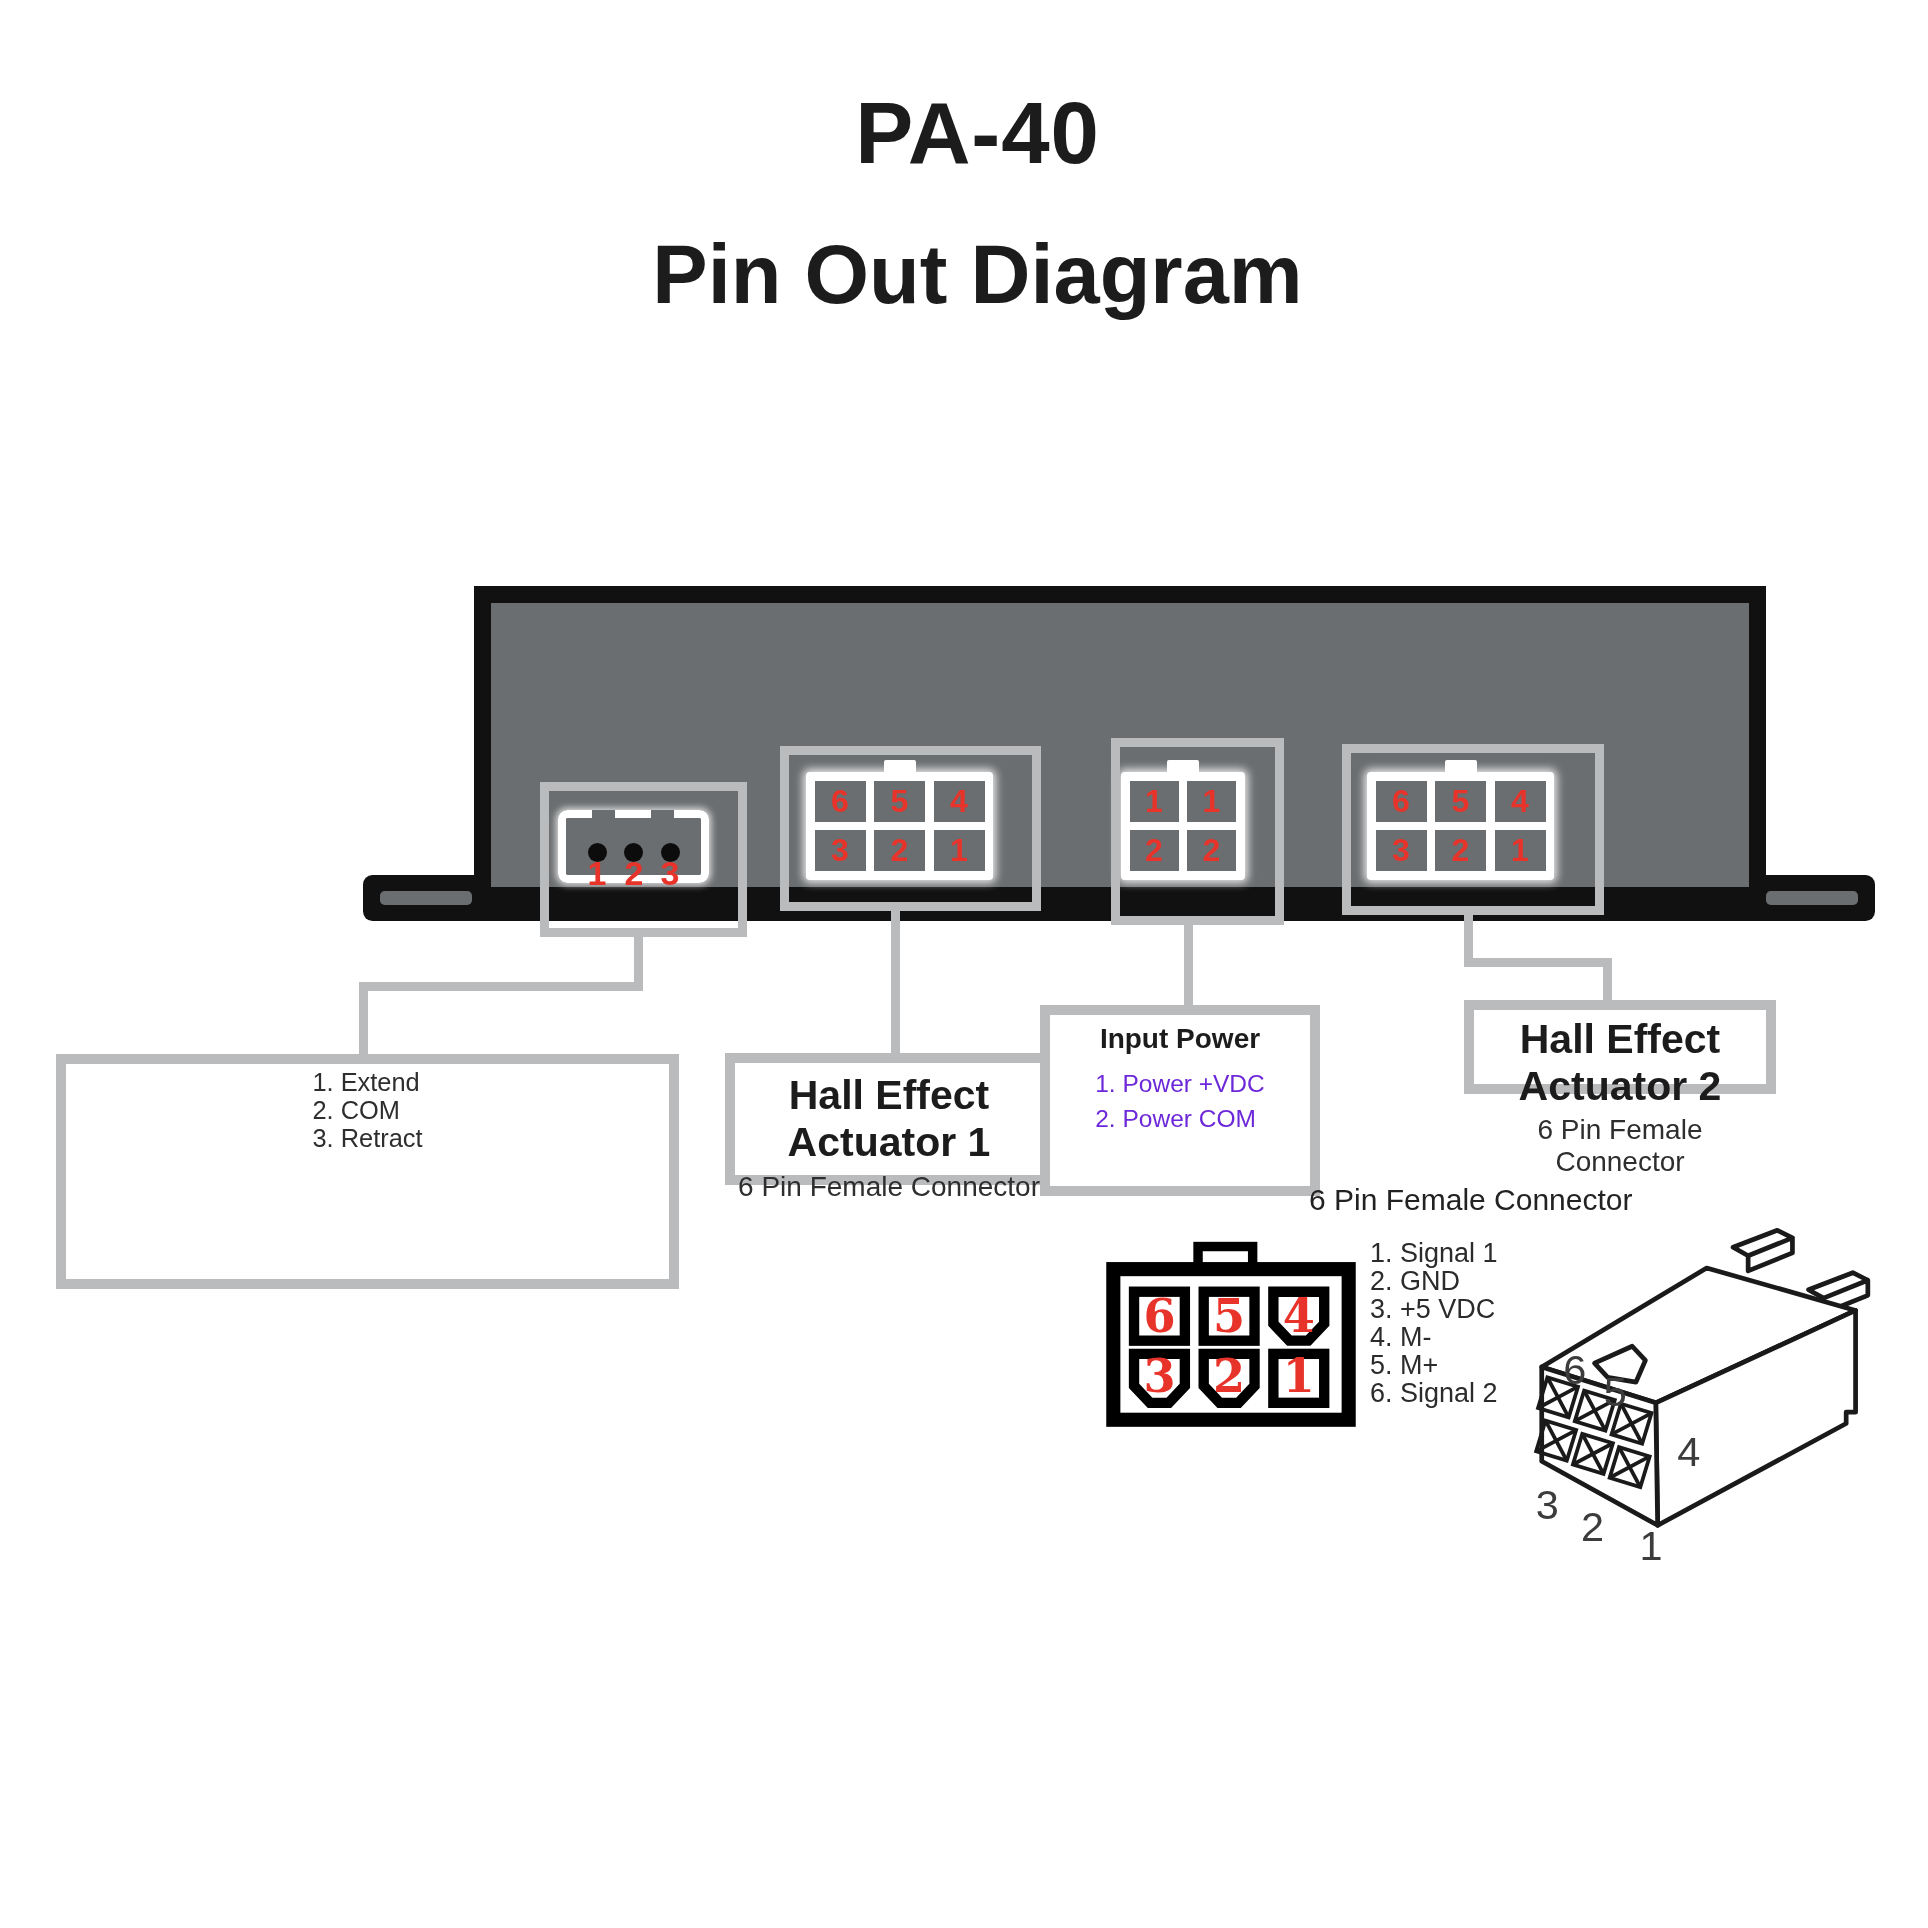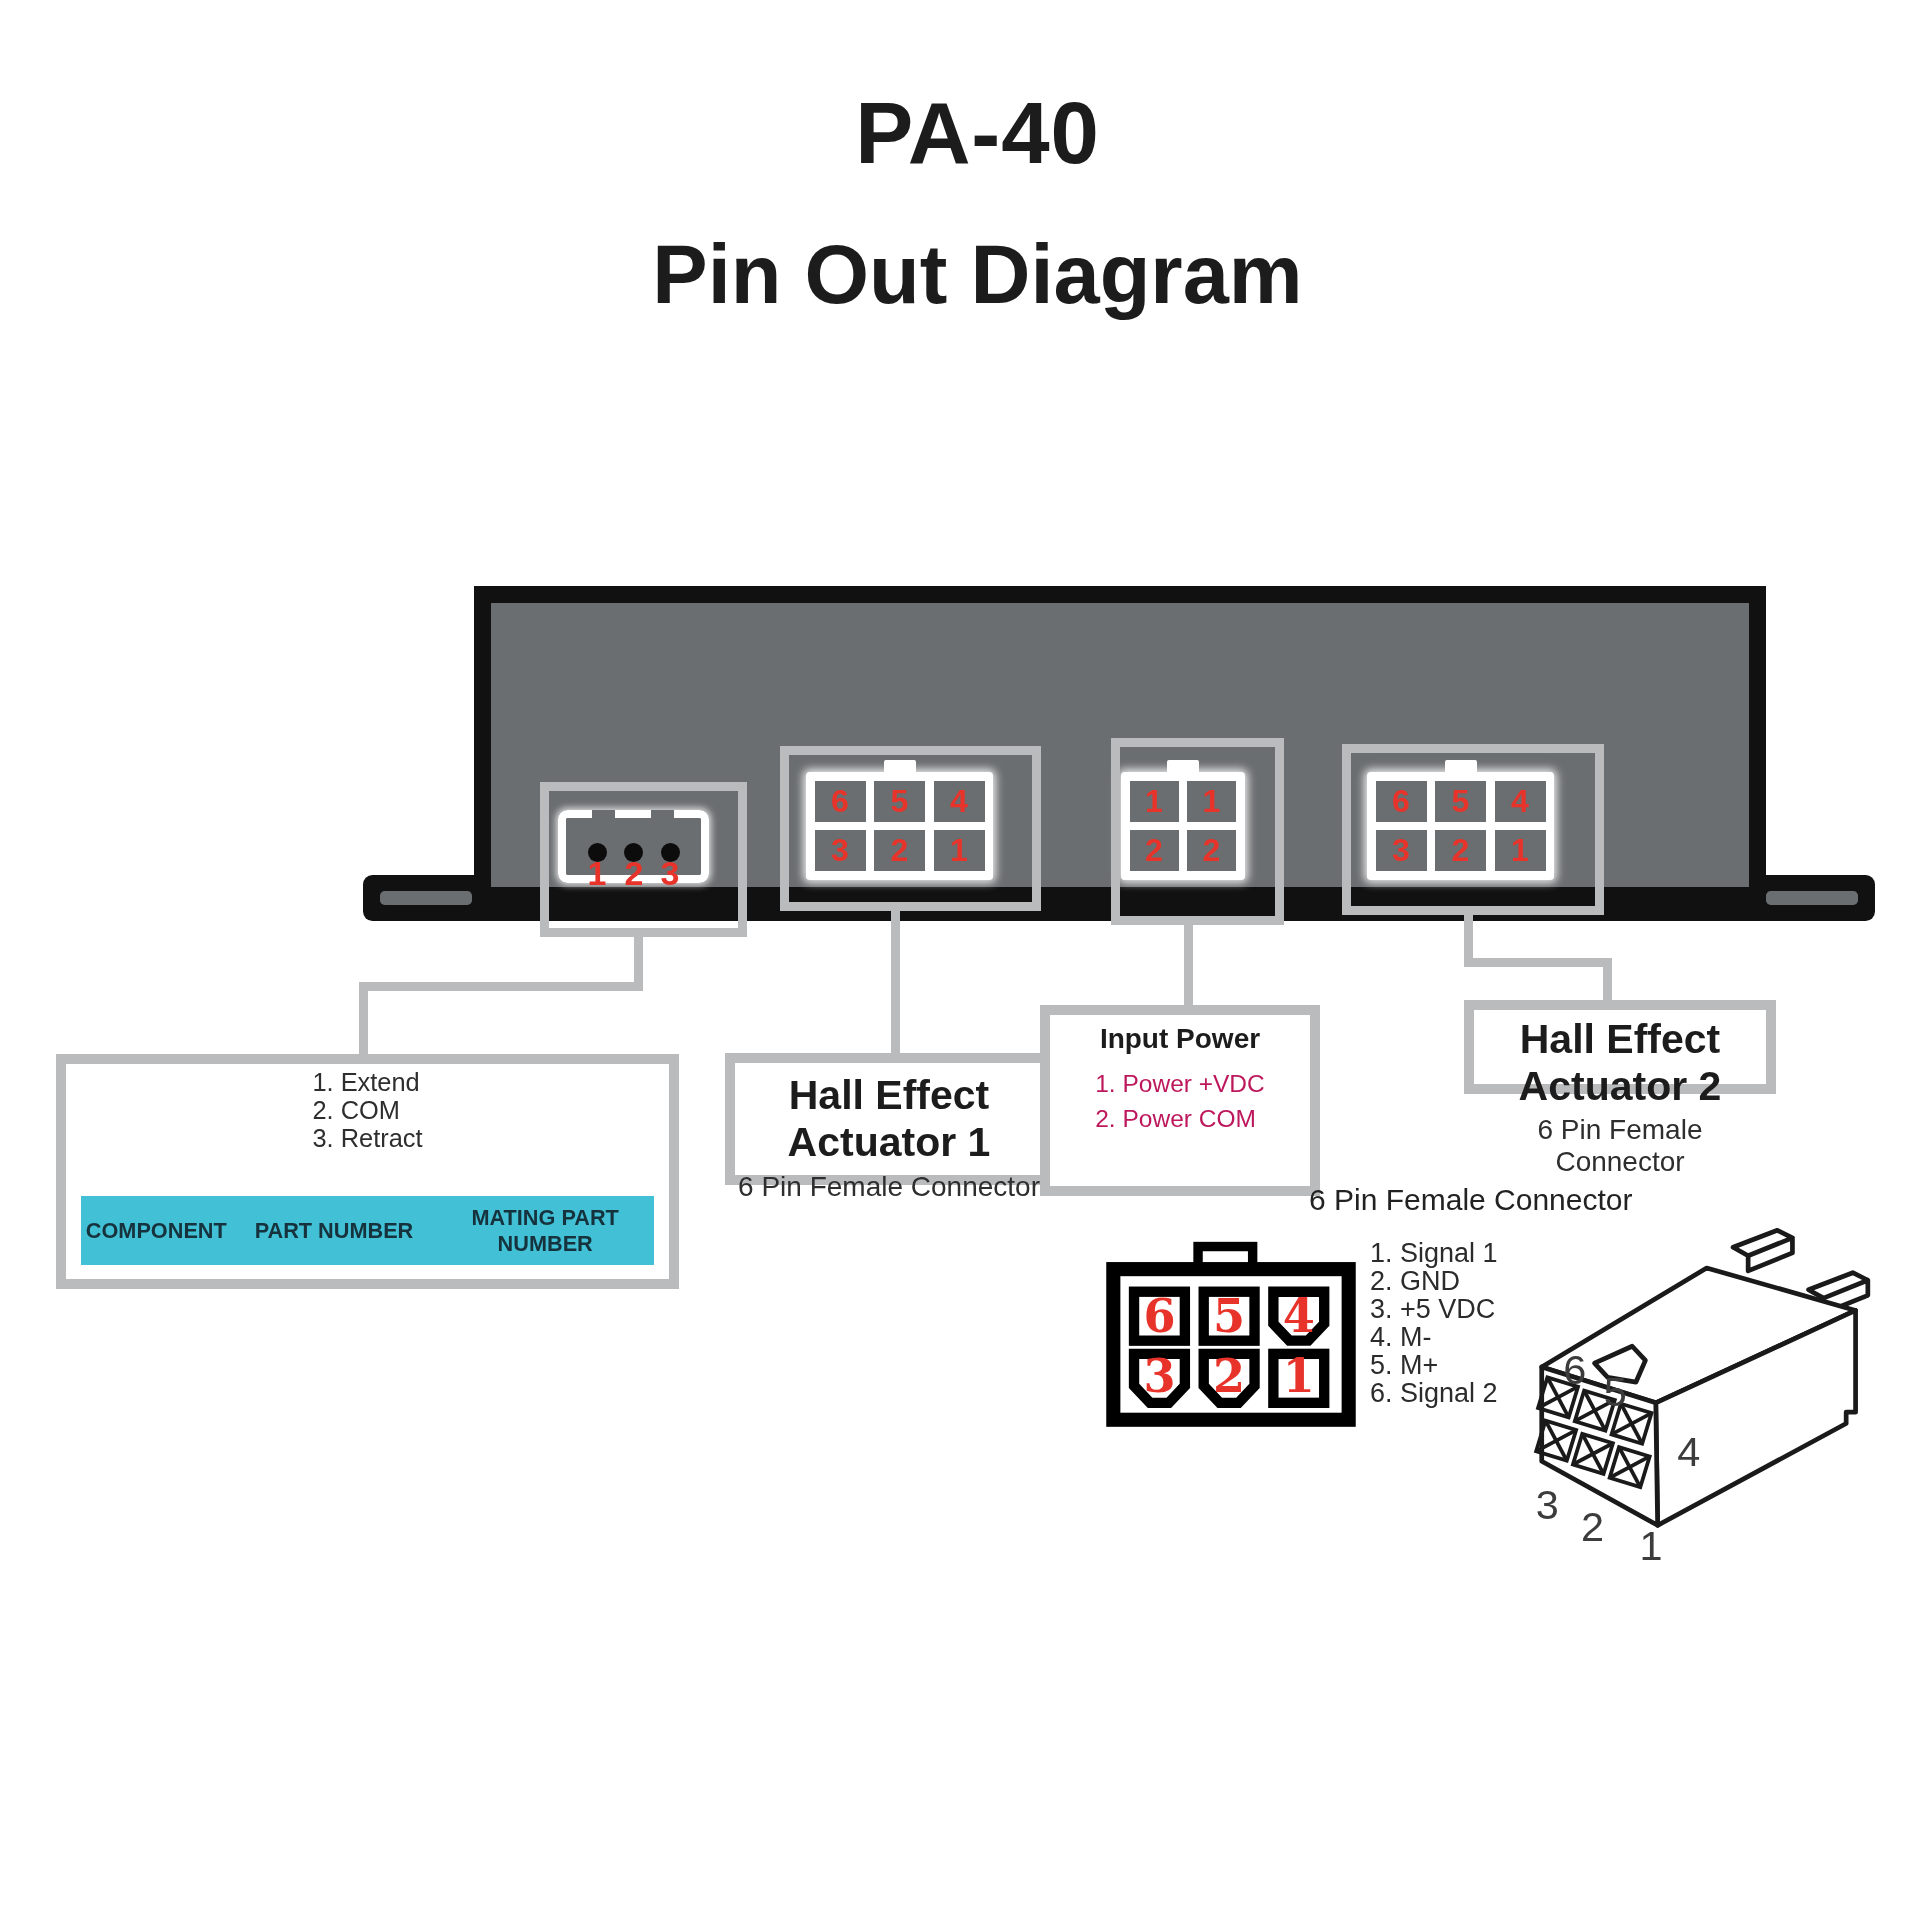--- a/index.html
+++ b/index.html
@@ -55,21 +55,21 @@
   .rocker-list{width:fit-content;margin:3.8px auto 0 auto;text-align:left;font-size:25.4px;line-height:28px;color:#2e2e2e;}
   .rocker-table{position:absolute;left:15px;top:132px;width:573px;border-collapse:collapse;
         font-size:21.7px;}
   .rocker-table th{background:#41c0d6;color:#16323c;font-weight:bold;padding:7.5px 3.8px;border:1.9px solid #41c0d6;}
   .rocker-table td{background:#fff;color:#222;padding:9.4px 3.8px;border:1.9px solid #9edbe7;}
 
   .hall-title{font-size:41px;margin-top:9.4px;}
   .hall-sub{font-size:28px;margin-top:4.7px;}
   .ip-title{font-size:28px;margin-top:7.5px;}
   .ip-sub{font-size:26px;margin-top:1.9px;}
-  .ip-list{width:fit-content;margin:11.3px auto 0 auto;text-align:left;font-size:24.5px;line-height:35px;color:#be185d;}
+  .ip-list{width:fit-content;margin:11.3px auto 0 auto;text-align:left;font-size:24.5px;line-height:35px;color:#6d28d9;}
 
   
   .pinout-heading{position:absolute;left:1309px;top:1183px;width:377px;font-size:30px;color:#222;}
   .pin-list{position:absolute;left:1370px;top:1239px;font-size:27px;line-height:28px;color:#2b2b2b;}
 
   svg text{font-family:"Liberation Sans",sans-serif;}
   .fv-num{font-family:"DejaVu Serif",serif;font-weight:bold;font-size:49px;fill:#e8332a;}
   .iso-num{font-size:44px;fill:#3c3c3c;}
 </style>
 </head>
@@ -150,25 +150,20 @@
   <div class="cline" style="left:1603px;top:962px;width:9.4px;height:40px;"></div>
 
   <div class="label-box" style="left:56px;top:1054px;width:623px;height:235px;">
     <div class="rocker-list">
       <div>1. Extend</div>
       <div>2. COM</div>
       <div>3. Retract</div>
     </div>
     <table class="rocker-table">
       <tbody>
-          <tr>
-        <th style="width:24%;">COMPONENT</th>
-        <th style="width:37%;">PART NUMBER</th>
-        <th style="width:39%;">MATING PART NUMBER</th>
-      </tr>
     </tbody>
       </table>
   </div>
 
   <div class="label-box" style="left:725px;top:1053px;width:328px;height:132px;">
     <div class="lb-title hall-title">Hall Effect Actuator 1</div>
     <div class="lb-sub hall-sub">6 Pin Female Connector</div>
   </div>
 
   <div class="label-box" style="left:1040px;top:1005px;width:280px;height:191px;">

